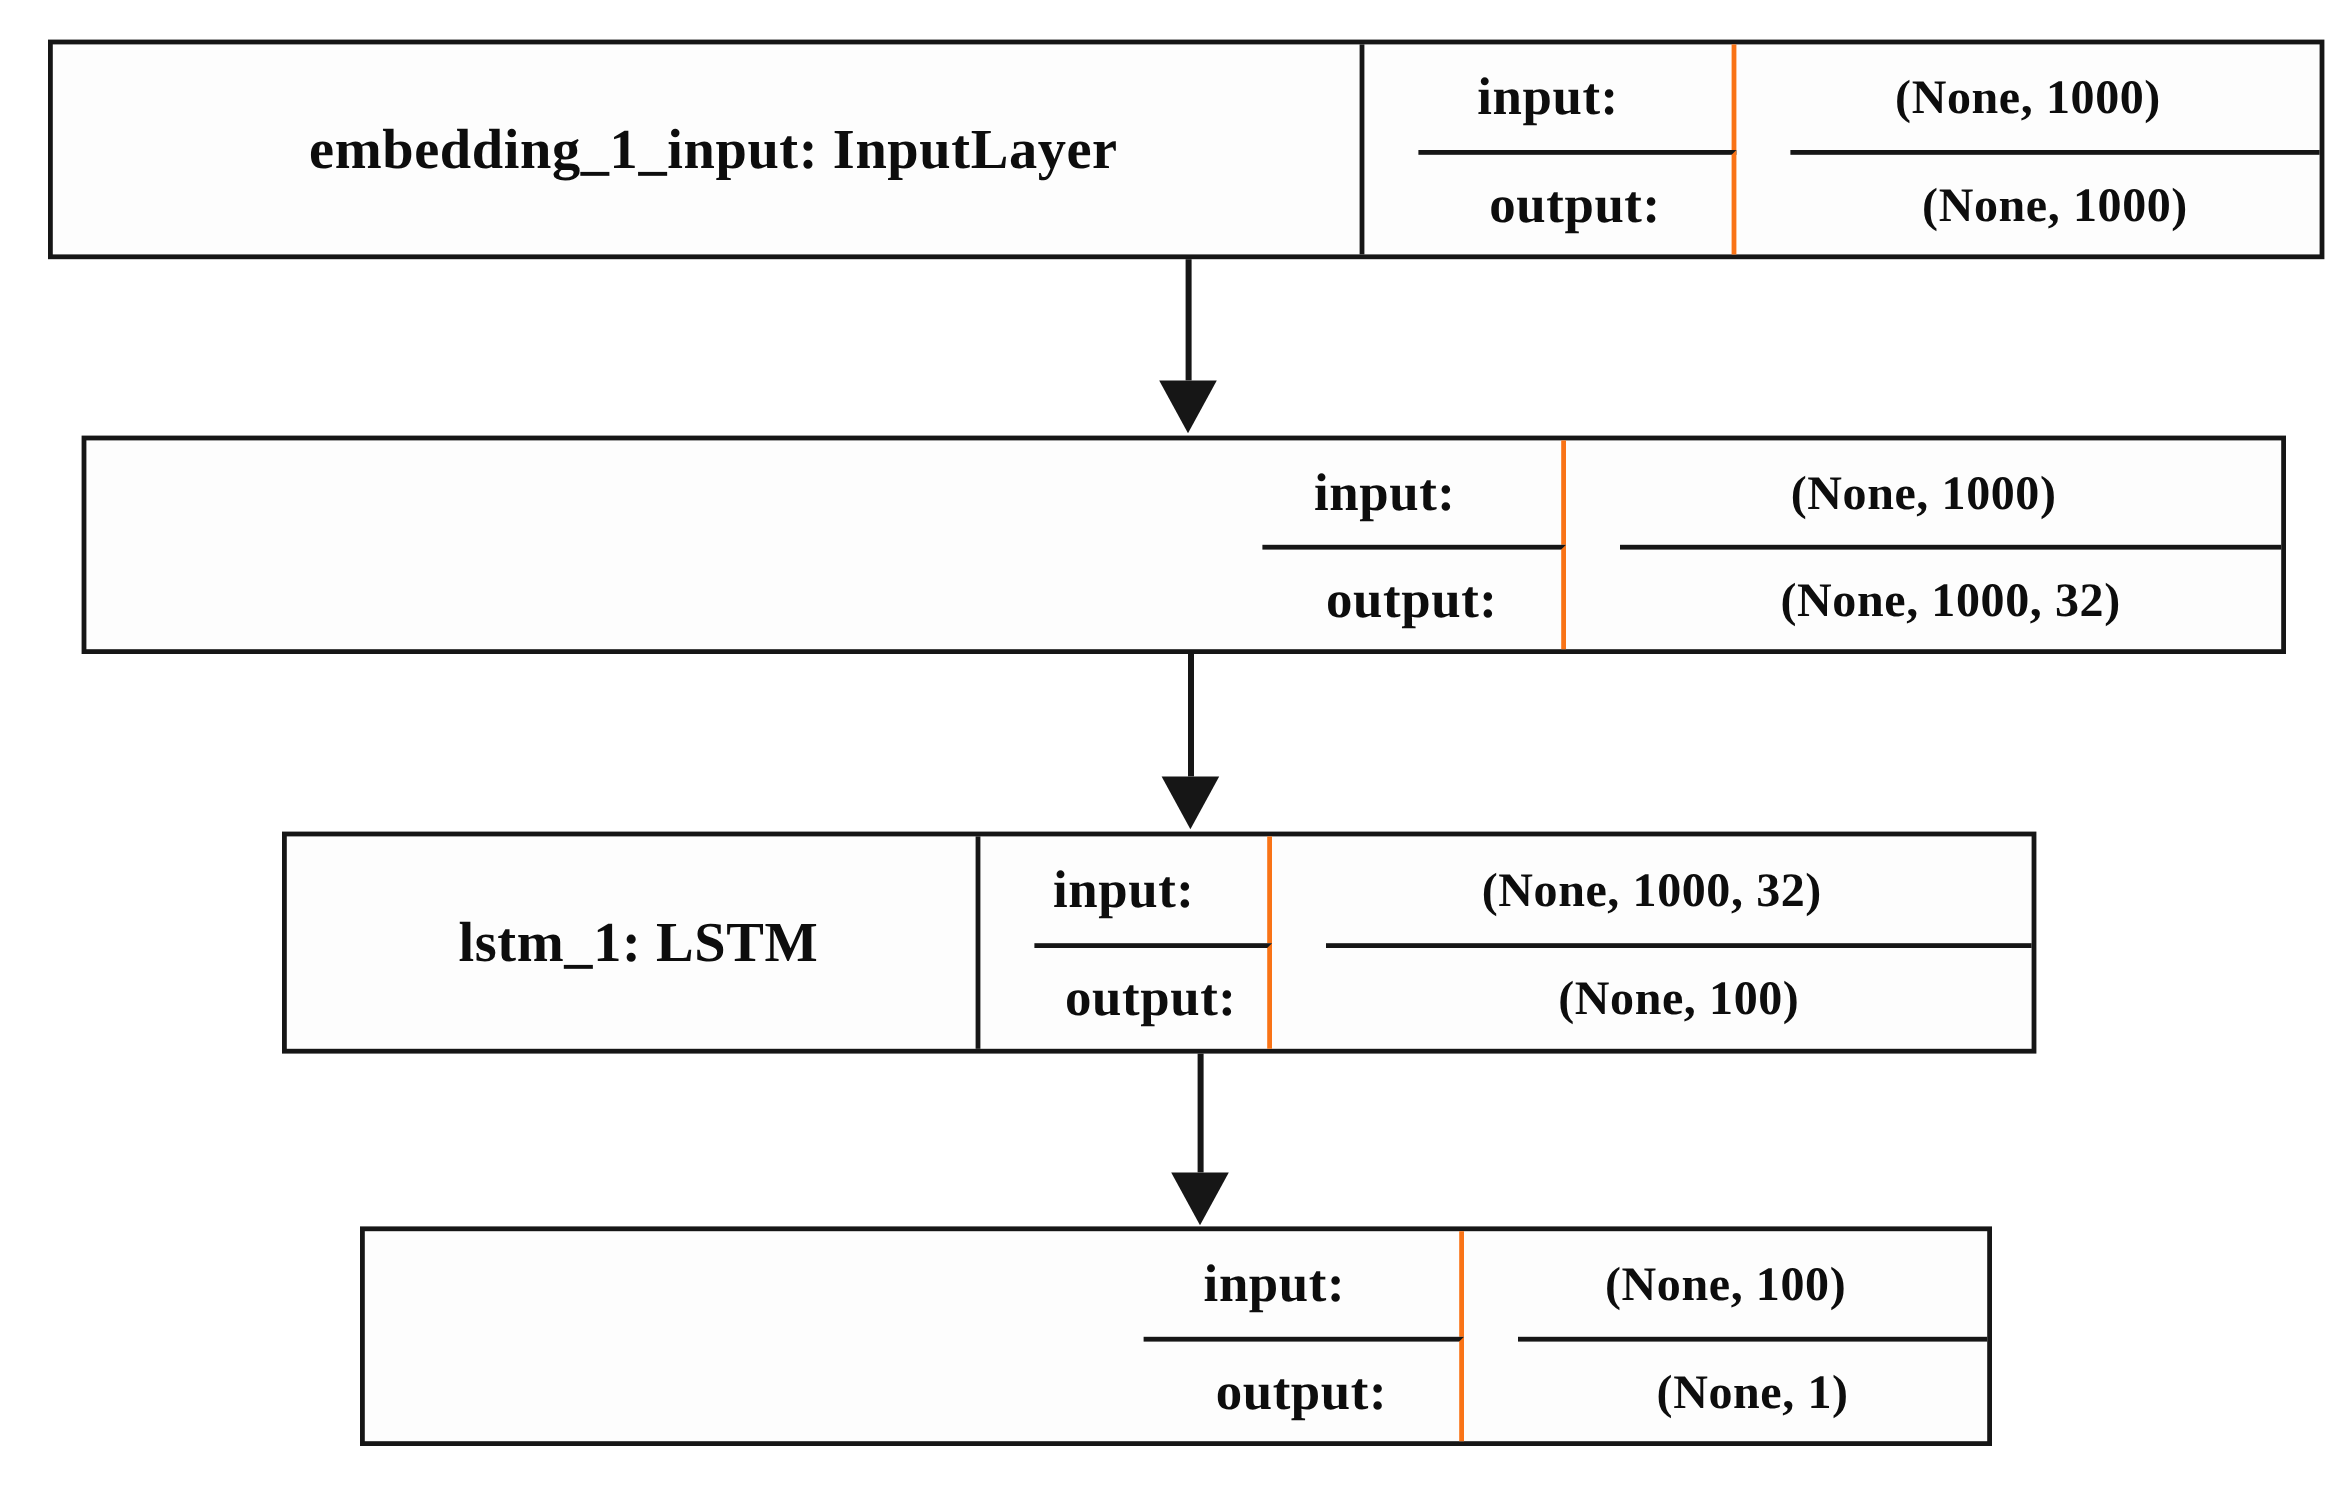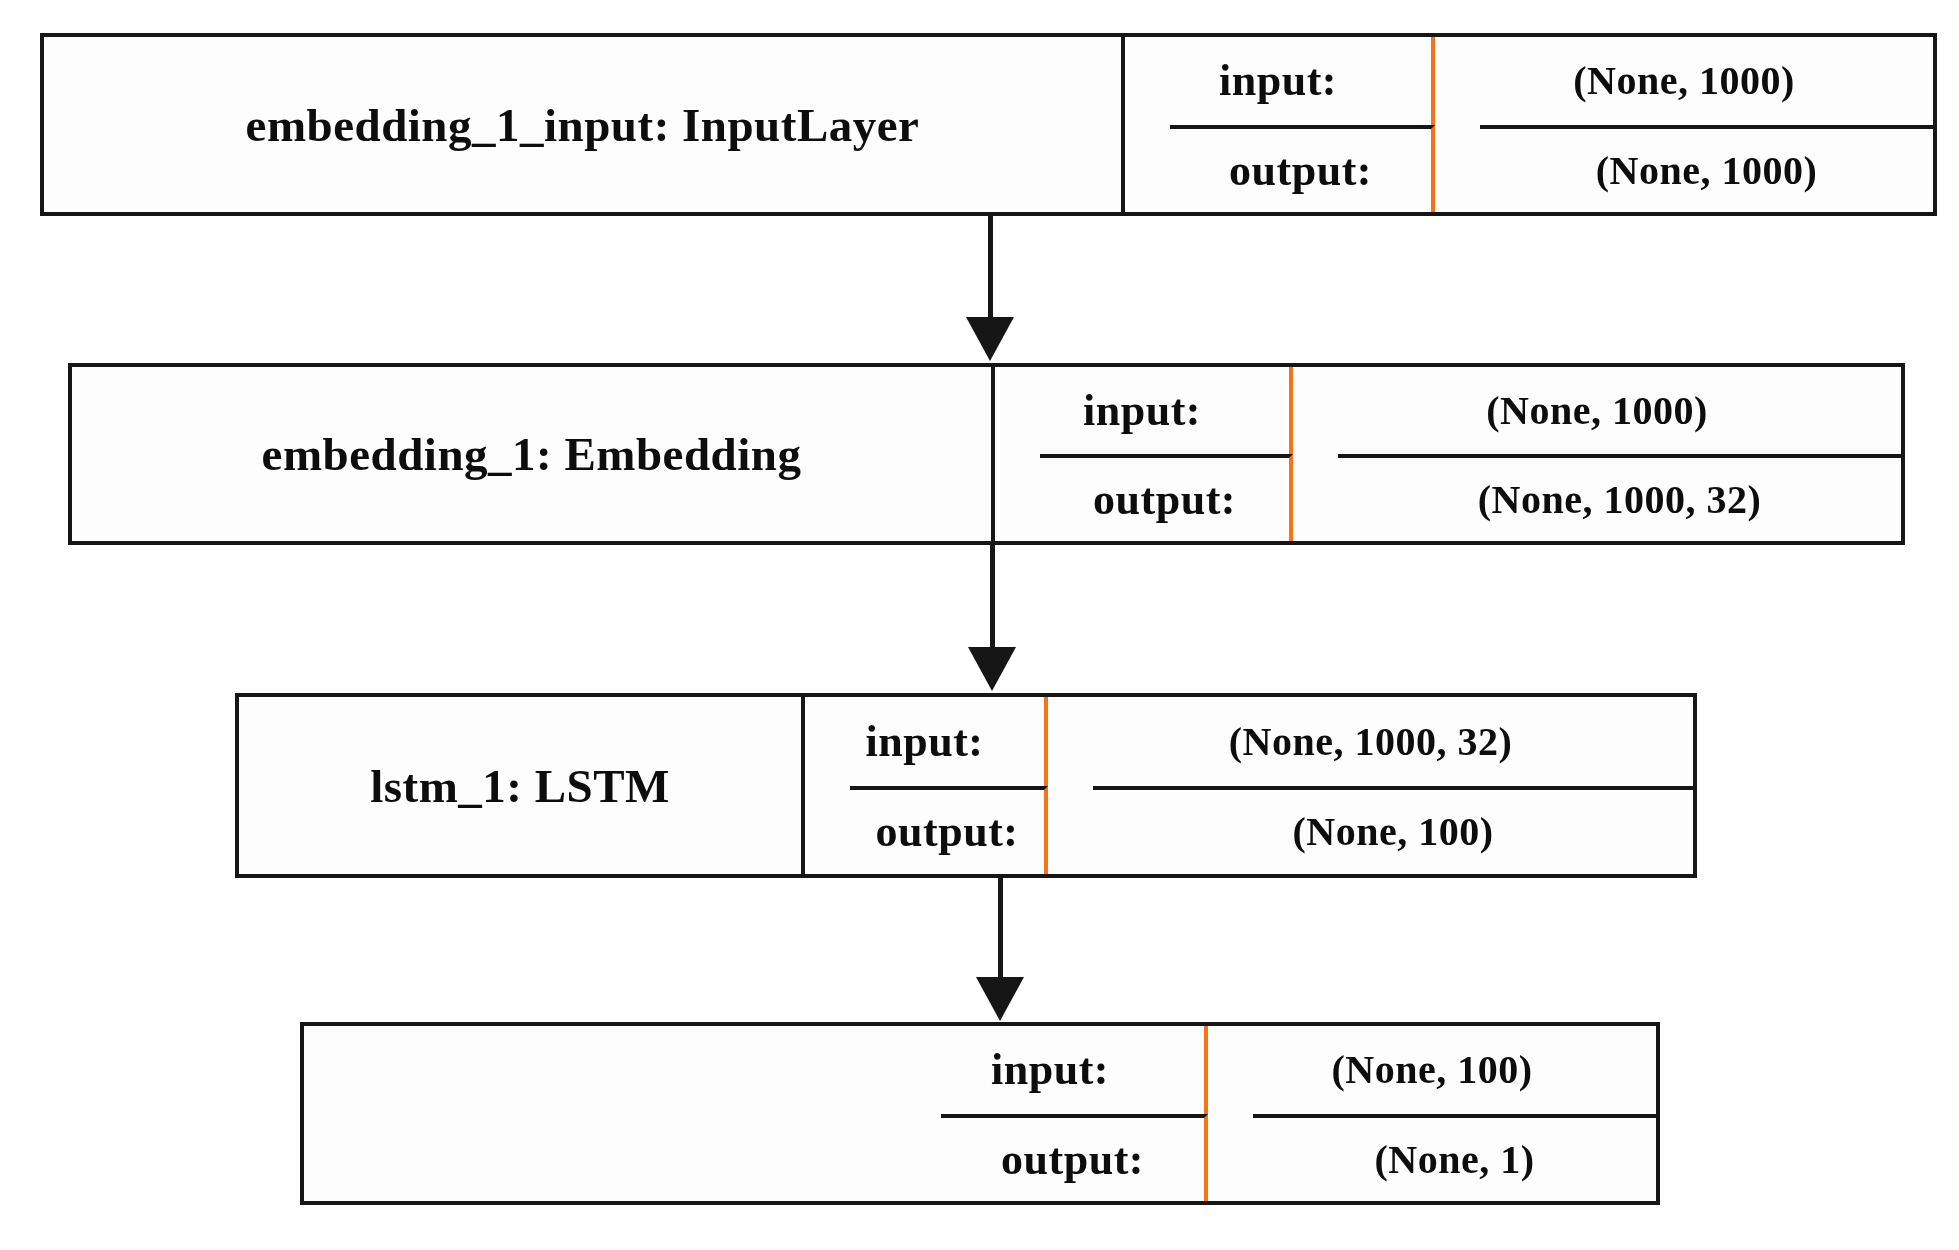--- a/index.html
+++ b/index.html
@@ -13,20 +13,21 @@
     overflow: hidden;
   }
   .node {
     position: absolute;
     display: grid;
     grid-template-rows: 1fr 1fr;
     border: 4px solid #161616;
     background: #fdfdfd;
     box-sizing: border-box;
     font-weight: bold;
+    padding-left: 12px;
   }
   .cell {
     display: flex;
     align-items: center;
     justify-content: center;
     box-sizing: border-box;
     white-space: nowrap;
     letter-spacing: 0.5px;
   }
   .cell.label {
@@ -78,21 +79,20 @@
     <div class="cell rlabel r2">output:</div>
     <div class="cell rval r2">(None, 1000)</div>
   </div>
 
   <div class="arrow" style="left:966px; top:216px; height:145px;">
     <div class="shaft"></div>
     <div class="head"></div>
   </div>
 
   <div class="node" style="left:68px; top:363px; width:1837px; height:182px; grid-template-columns:923px 298px auto;">
-    <div class="cell label">embedding_1: Embedding</div>
     <div class="cell rlabel r1">input:</div>
     <div class="cell rval r1">(None, 1000)</div>
     <div class="cell rlabel r2">output:</div>
     <div class="cell rval r2">(None, 1000, 32)</div>
   </div>
 
   <div class="arrow" style="left:968px; top:545px; height:146px;">
     <div class="shaft"></div>
     <div class="head"></div>
   </div>

